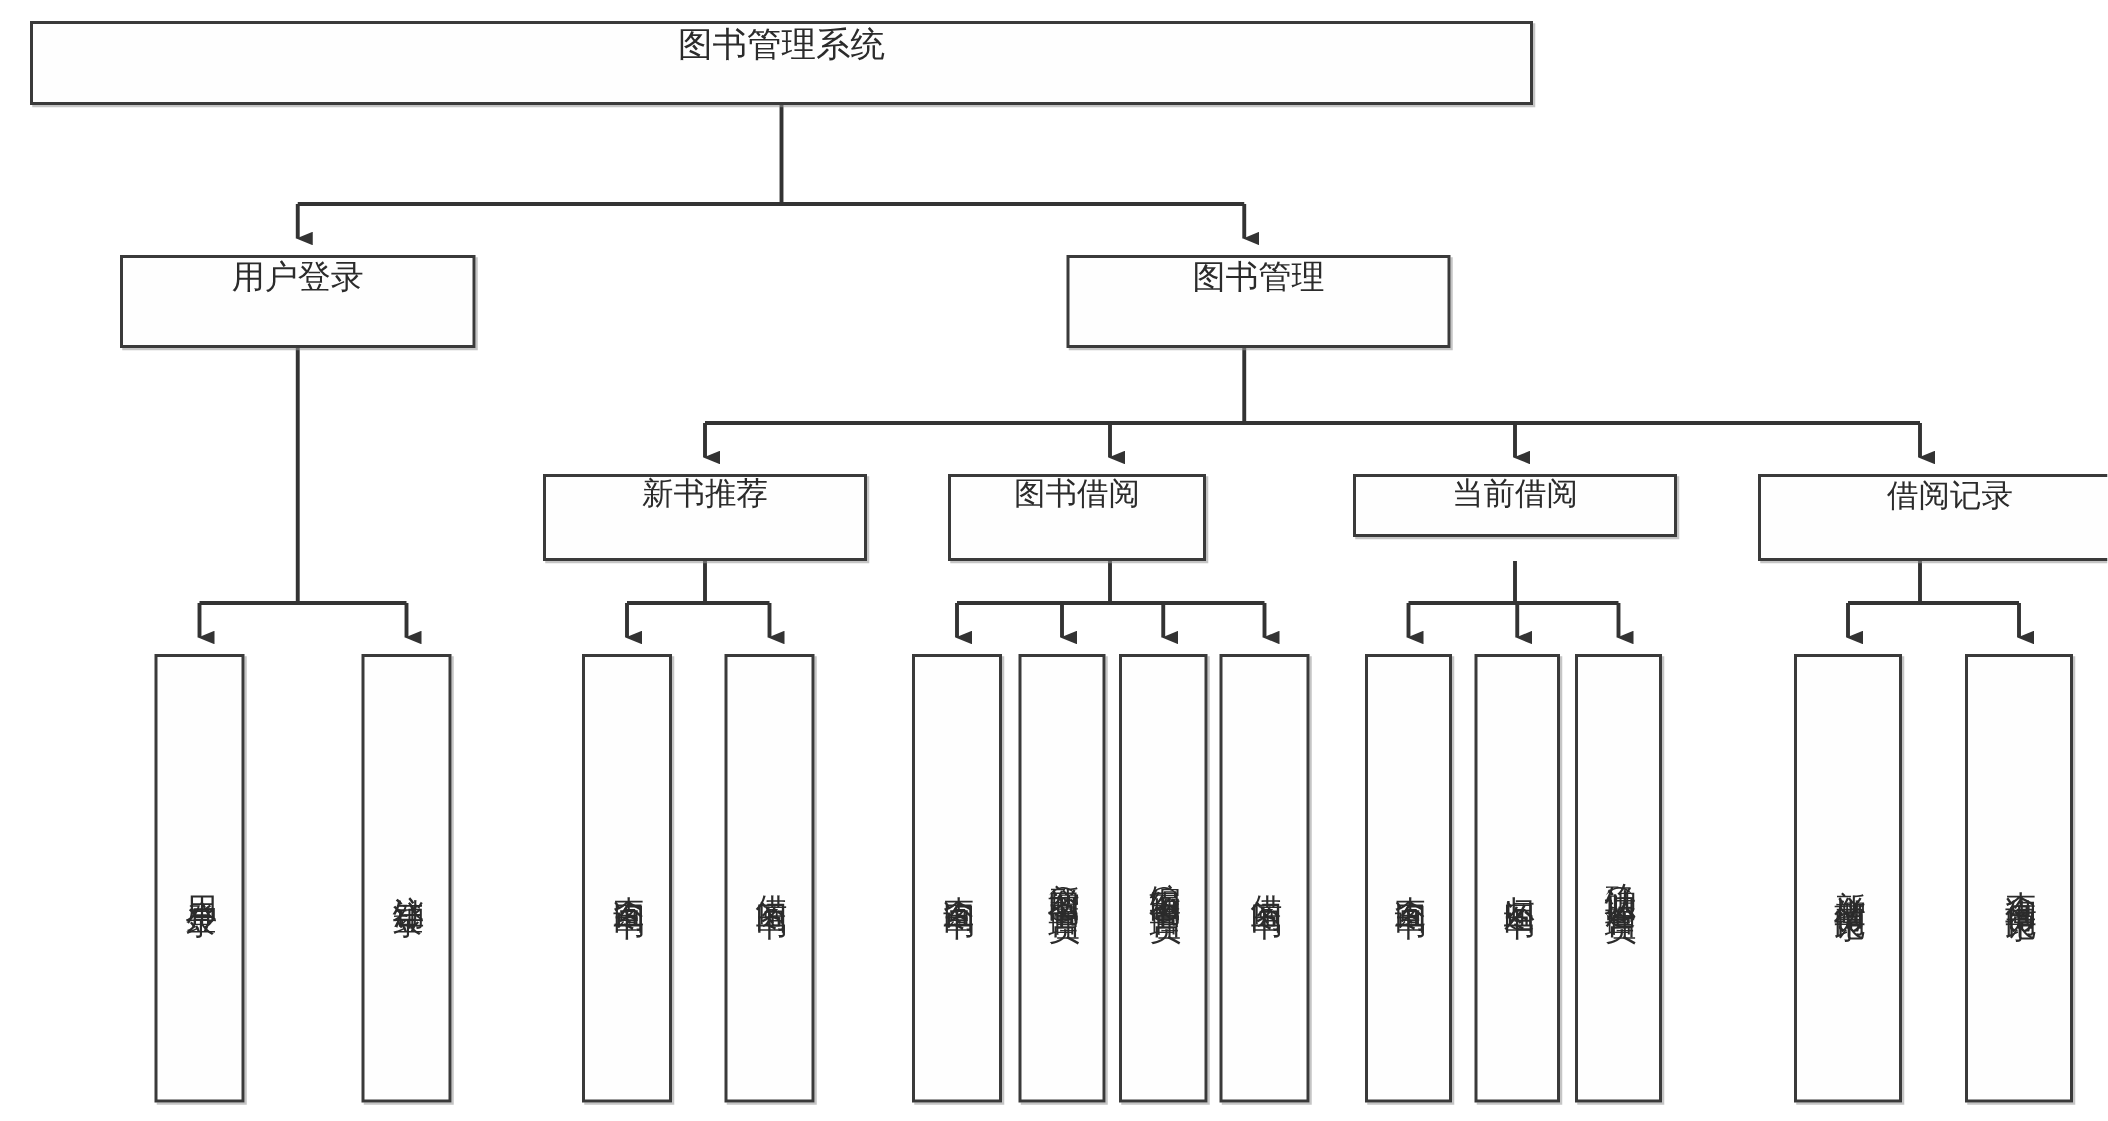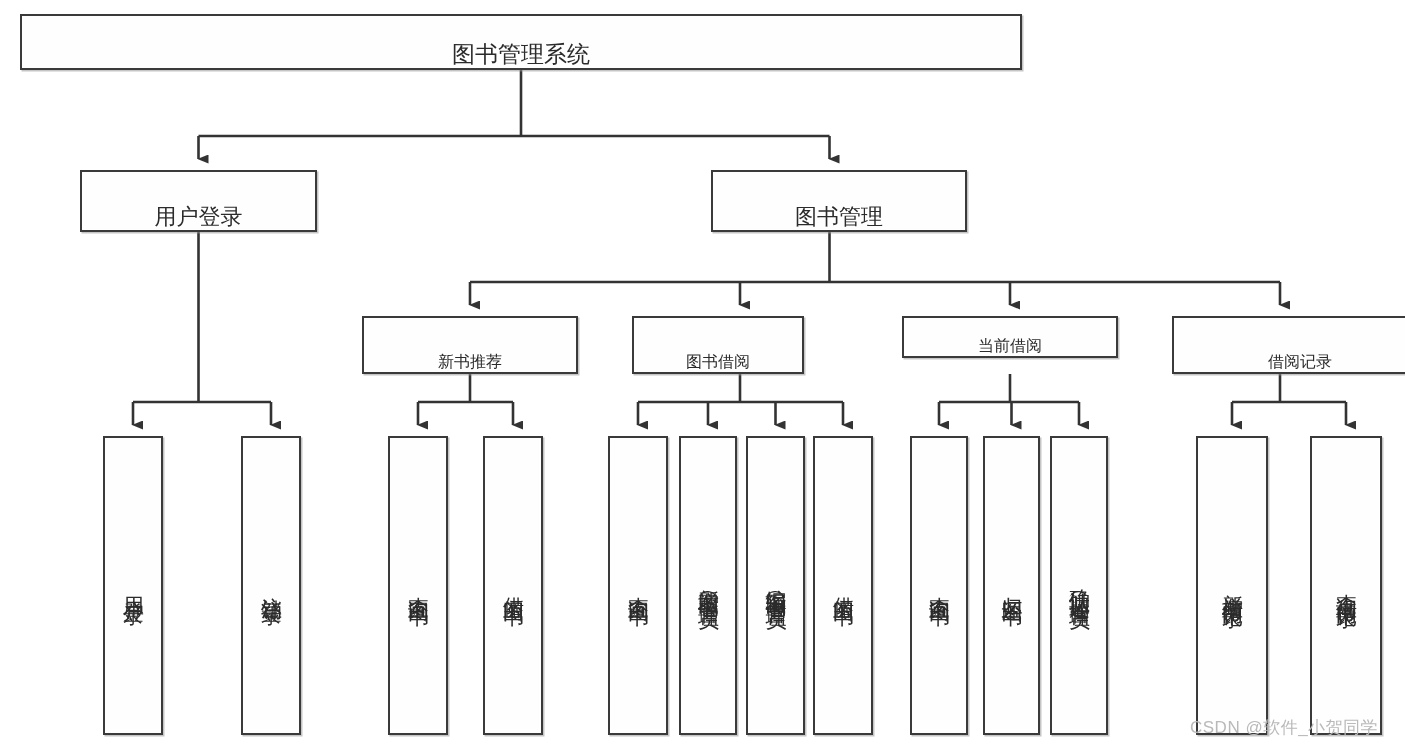--- a/index.html
+++ b/index.html
@@ -24,33 +24,33 @@
     width: 1405px;
     height: 747px;
     pointer-events: none;
   }
   .node {
     position: absolute;
     box-sizing: border-box;
     border: 2.5px solid #3a3a3a;
     background: #fefefe;
     display: flex;
-    align-items: flex-end;
+    align-items: flex-start;
     justify-content: center;
     box-shadow: 1.5px 1.5px 0 rgba(150,150,150,0.55);
   }
   .node .label {
     color: #2b2b2b;
     line-height: 1.18;
     white-space: nowrap;
     text-align: center;
   }
   .node.root .label { font-size: 23px; }
   .node.lvl2 .label { font-size: 22px; }
-  .node.lvl3 .label { font-size: 16px; }
+  .node.lvl3 .label { font-size: 21px; }
   .node.leaf {
     align-items: center;
     justify-content: center;
   }
   .node.leaf .label {
     font-size: 21px;
     writing-mode: vertical-rl;
     text-orientation: upright;
     letter-spacing: 3px;
     white-space: normal;
@@ -168,14 +168,13 @@
         <span class="label">确认归还（管理员）</span>
       </div>
       <div class="node leaf" style="left: 1196px; top: 436px; width: 72px; height: 299px;">
         <span class="label">新增借阅记录</span>
       </div>
       <div class="node leaf" style="left: 1310px; top: 436px; width: 72px; height: 299px;">
         <span class="label">查询借阅记录</span>
       </div>
     </div>
 
-  <div class="watermark" style="left:1190px; top:716px;">CSDN @软件_小贺同学</div>
 </div>
 
 </body></html>

